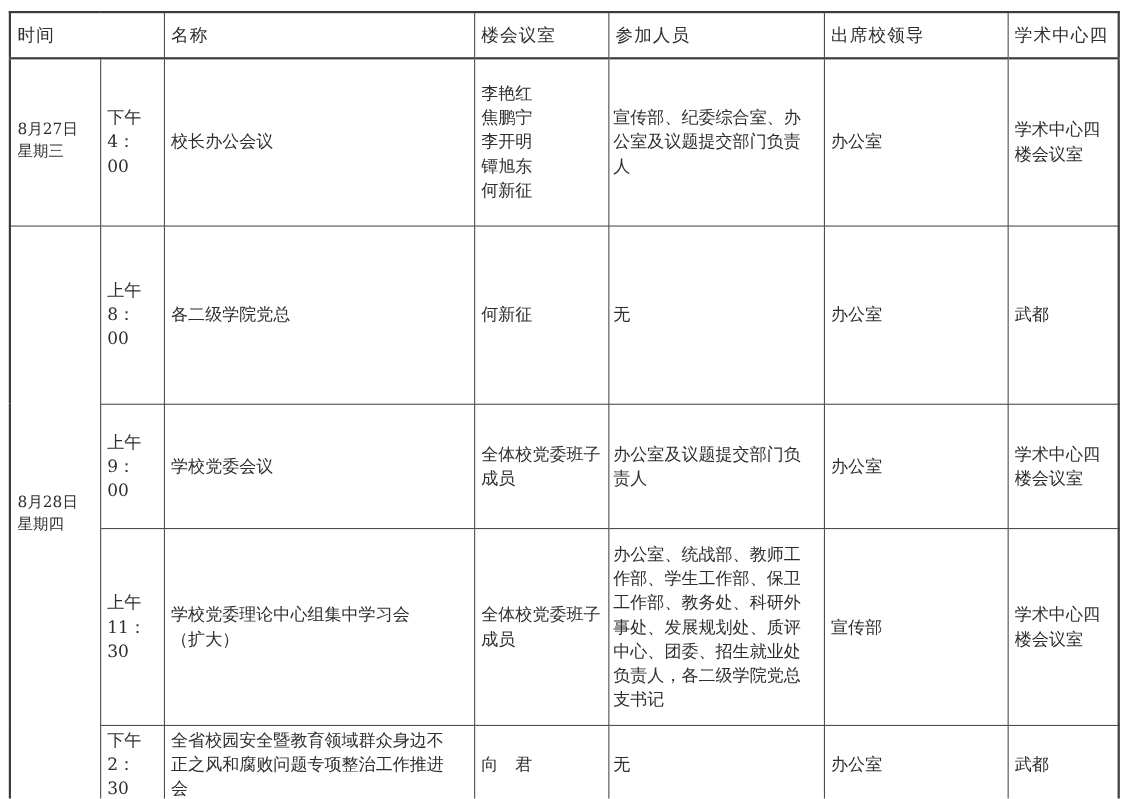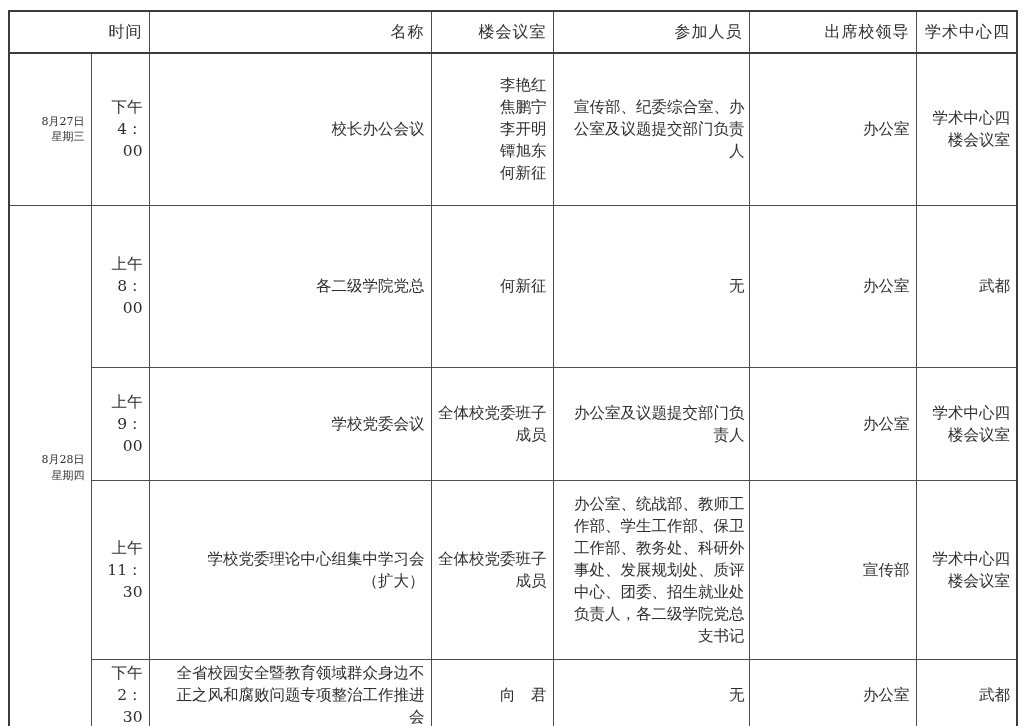--- a/index.html
+++ b/index.html
@@ -12,21 +12,21 @@
   }
   .page{padding:10px 8px 9px 8px;}
   table.schedule{
     border-collapse:collapse;
     table-layout:fixed;
     width:1008px;
     border:2px solid #3c3c3c;
   }
   th,td{
     border:1px solid #4d4d4d;
-    text-align:right;
+    text-align:left;
     vertical-align:middle;
     white-space:pre-line;
     padding:2px 6px;
     box-sizing:border-box;
     overflow:hidden;
   }
   thead th{
     font-family:"Liberation Sans","DejaVu Sans",sans-serif;
     font-weight:500;
     font-size:16px;
@@ -37,21 +37,21 @@
   td{
     font-size:15.5px;
     line-height:1.42;
     margin-top:23px;
   }
   tr.r0{height:152px}
   tr.r1{height:162px}
   tr.r2{height:113px}
   tr.r3{height:156px}
   tr.r4{height:69px}
-  td.date-cell{font-size:11px}
+  td.date-cell{font-size:14px}
   td.participants-cell{padding:12px 4px}
 </style>
 </head>
 <body>
 
 <div class="page">
   <table class="schedule">
     <colgroup>
       <col style="width:82px">
       <col style="width:58px">

